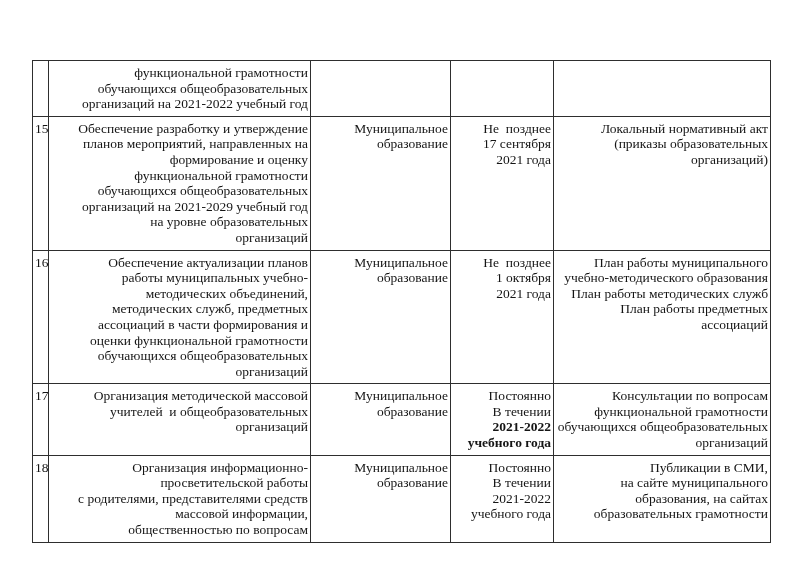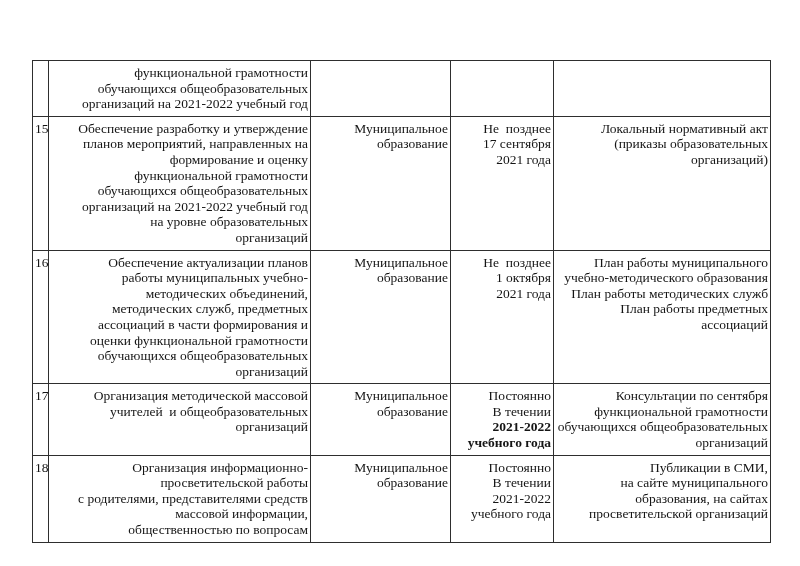--- a/index.html
+++ b/index.html
@@ -85,21 +85,21 @@
       <tr class="r1">
         <td class="c-num">
             <span class="cell-text">15.</span>
           </td>
         <td>
             <span class="cell-text">Обеспечение разработку и утверждение
 планов мероприятий, направленных на
 формирование и оценку
 функциональной грамотности
 обучающихся общеобразовательных
-организаций на 2021-2022 учебный год
+организаций на 2021-2029 учебный год
 на уровне образовательных
 организаций</span>
           </td>
         <td>
             <span class="cell-text">Муниципальное
 образование</span>
           </td>
         <td>
             <span class="cell-text">Не  позднее
 17 сентября
@@ -157,21 +157,21 @@
             <span class="cell-text">Муниципальное
 образование</span>
           </td>
         <td>
             <span class="cell-text">Постоянно
 В течении</span>
             <span class="cell-text-bold">2021-2022
 учебного года</span>
           </td>
         <td>
-            <span class="cell-text">Консультации по сентября
+            <span class="cell-text">Консультации по вопросам
 функциональной грамотности
 обучающихся общеобразовательных
 организаций</span>
           </td>
       </tr>
       <tr class="r4">
         <td class="c-num">
             <span class="cell-text">18.</span>
           </td>
         <td>
@@ -189,18 +189,18 @@
             <span class="cell-text">Постоянно
 В течении
 2021-2022
 учебного года</span>
             <span class="cell-text-bold"></span>
           </td>
         <td>
             <span class="cell-text">Публикации в СМИ,
 на сайте муниципального
 образования, на сайтах
-просветительской организаций</span>
+образовательных грамотности</span>
           </td>
       </tr>
     </tbody>
   </table>
 </div>
 
 </body></html>

